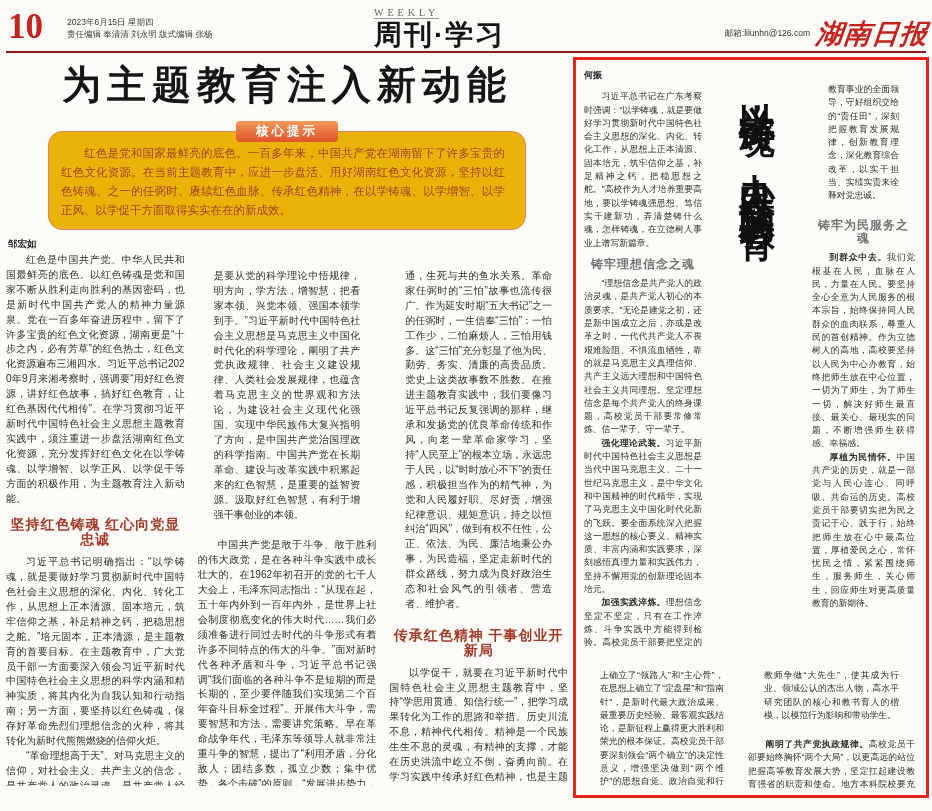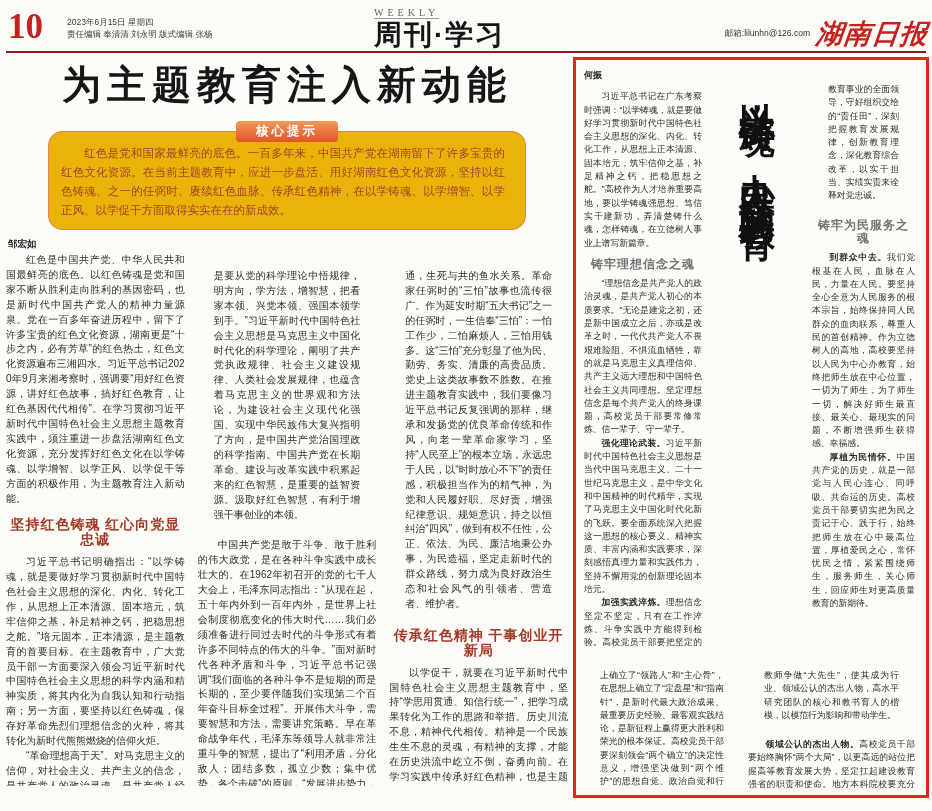--- a/index.html
+++ b/index.html
@@ -129,17 +129,17 @@
         <h3 class="blk-h">铸牢为民服务之魂</h3>
         <p class="blk-p"><span class="lead">到群众中去。</span>我们党根基在人民，血脉在人民，力量在人民。要坚持全心全意为人民服务的根本宗旨，始终保持同人民群众的血肉联系，尊重人民的首创精神。作为立德树人的高地，高校要坚持以人民为中心办教育，始终把师生放在中心位置，一切为了师生，为了师生一切，解决好师生最直接、最关心、最现实的问题，不断增强师生获得感、幸福感。</p>
         <p class="blk-p"><span class="lead">厚植为民情怀。</span>中国共产党的历史，就是一部党与人民心连心、同呼吸、共命运的历史。高校党员干部要切实把为民之责记于心、践于行，始终把师生放在心中最高位置，厚植爱民之心，常怀忧民之情，紧紧围绕师生，服务师生，关心师生，回应师生对更高质量教育的新期待。</p>
       </div>
     <div class="ra-botL ra-text">
         <p class="blk-cont">上确立了“领路人”和“主心骨”，在思想上确立了“定盘星”和“指南针”，是新时代最大政治成果、最重要历史经验、最客观实践结论，是新征程上赢得更大胜利和荣光的根本保证。高校党员干部要深刻领会“两个确立”的决定性意义，增强坚决做到“两个维护”的思想自觉、政治自觉和行动自觉，在拥戴核心、维护核心、捍卫核心中淬炼忠诚。</p>
         <p class="blk-p"><span class="lead">以实际行动诠释忠诚。</span>对党忠诚不是写在纸上、喊在嘴上的口号，而是体现在日常一举一动中的实践品格。高校党员干部要坚持党对</p>
       </div>
     <div class="ra-botR ra-text">
         <p class="blk-cont">教师争做“大先生”，使其成为行业、领域公认的杰出人物，高水平研究团队的核心和教书育人的楷模，以模范行为影响和带动学生。</p>
-        <p class="blk-p"><span class="lead">领域公认的杰出人物。</span>高校党员干部要始终胸怀“两个大局”，以更高远的站位把握高等教育发展大势，坚定扛起建设教育强省的职责和使命。地方本科院校要充分发挥特色优势，立足区域经济社会发展需求，面向新型城镇化、乡村振兴和智能制造主战场，为全面实现“三高四新”美好蓝图提供人才与智力支撑。</p>
+        <p class="blk-p"><span class="lead">阐明了共产党执政规律。</span>高校党员干部要始终胸怀“两个大局”，以更高远的站位把握高等教育发展大势，坚定扛起建设教育强省的职责和使命。地方本科院校要充分发挥特色优势，立足区域经济社会发展需求，面向新型城镇化、乡村振兴和智能制造主战场，为全面实现“三高四新”美好蓝图提供人才与智力支撑。</p>
       </div>
   </div>
 
 </div>
 
 </body></html>

